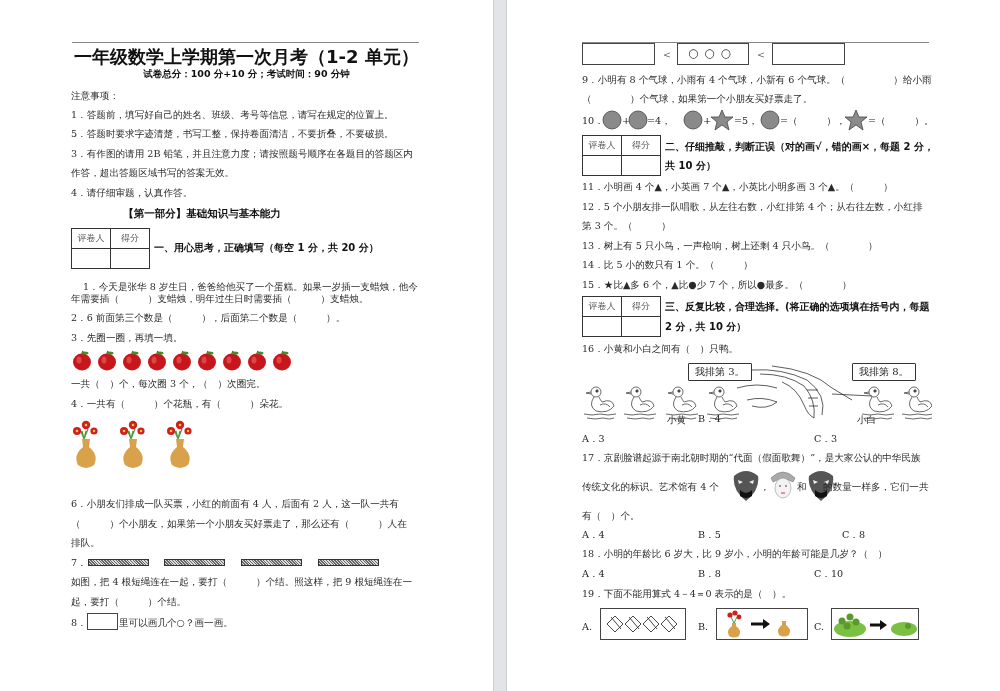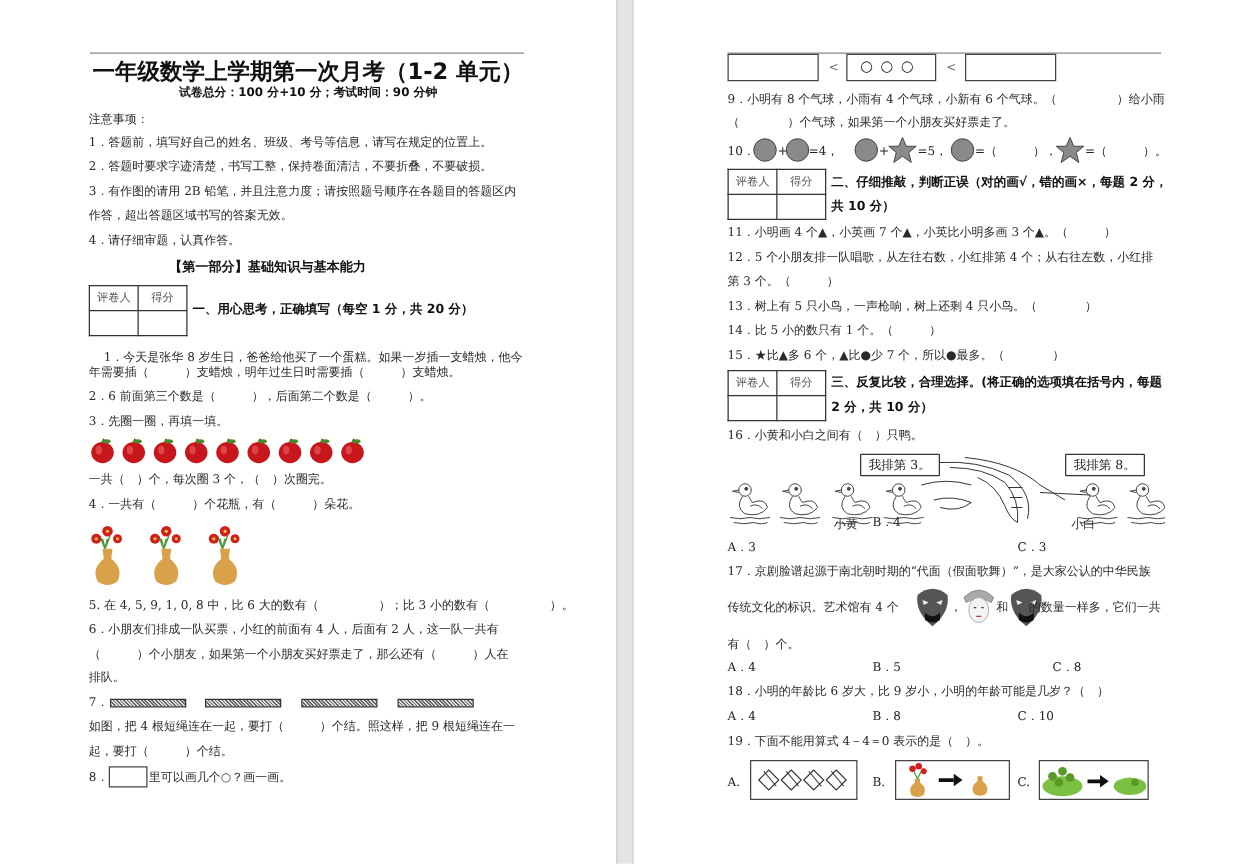--- a/index.html
+++ b/index.html
@@ -28,26 +28,26 @@
 </head>
 <body>
 
 <div class="page" id="page-left">
   <div class="hrule" style="left:72px;top:42px;width:347px;"></div>
   <div class="abs title" style="left:0;width:493px;text-align:center;top:45px;">一年级数学上学期第一次月考（1-2 单元）</div>
   <div class="abs subtitle" style="left:0;width:493px;text-align:center;top:68px;">试卷总分：100 分+10 分；考试时间：90 分钟</div>
 
   <div class="abs t" style="left:71px;top:89px;">注意事项：</div>
   <div class="abs t" style="left:71px;top:108px;">1．答题前，填写好自己的姓名、班级、考号等信息，请写在规定的位置上。</div>
-  <div class="abs t" style="left:71px;top:127px;">2．答题时要求字迹清楚，书写工整，保持卷面清洁，不要折叠，不要破损。</div>
+  <div class="abs t" style="left:71px;top:127px;">5．答题时要求字迹清楚，书写工整，保持卷面清洁，不要折叠，不要破损。</div>
   <div class="abs t" style="left:71px;top:147px;">3．有作图的请用 2B 铅笔，并且注意力度；请按照题号顺序在各题目的答题区内</div>
   <div class="abs t" style="left:71px;top:166px;">作答，超出答题区域书写的答案无效。</div>
   <div class="abs t" style="left:71px;top:186px;">4．请仔细审题，认真作答。</div>
 
-  <div class="abs subtitle" style="left:16px;width:396px;text-align:center;top:207px;font-size:10.5px;">【第一部分】基础知识与基本能力</div>
+  <div class="abs subtitle" style="left:4px;width:396px;text-align:center;top:207px;font-size:10.5px;">【第一部分】基础知识与基本能力</div>
 
   <table class="grader" style="left:71px;top:228px;">
     <tbody>
         <tr>
           <td>评卷人</td>
           <td>得分</td>
         </tr>
     <tr>
           <td></td>
           <td></td>
@@ -99,21 +99,20 @@
             <circle cx="24" cy="14" r="1.2" fill="#f5c842"></circle>
           <path d="M12 22 L20 22 L19 30 Q29 38 24 48 Q16 54 8 48 Q3 38 13 30 Z" fill="#d9a24a"></path>
         </g>
       </defs>
       <use href="#vase" x="0"></use>
         <use href="#vase" x="47"></use>
         <use href="#vase" x="94"></use>
     </svg>
   </div>
 
-  <div class="abs t" style="left:71px;top:478px;">5. 在 4, 5, 9, 1, 0, 8 中，比 6 大的数有（　　　　　）；比 3 小的数有（　　　　　）。</div>
   <div class="abs t" style="left:71px;top:497px;">6．小朋友们排成一队买票，小红的前面有 4 人，后面有 2 人，这一队一共有</div>
   <div class="abs t" style="left:71px;top:517px;">（　　　）个小朋友，如果第一个小朋友买好票走了，那么还有（　　　）人在</div>
   <div class="abs t" style="left:71px;top:536px;">排队。</div>
 
   <div class="abs t" style="left:71px;top:556px;">7．</div>
   <div class="rope" style="left:88px;top:559px;"></div>
   <div class="rope" style="left:164px;top:559px;"></div>
   <div class="rope" style="left:241px;top:559px;"></div>
   <div class="rope" style="left:318px;top:559px;"></div>
   <div class="abs t" style="left:71px;top:575px;">如图，把 4 根短绳连在一起，要打（　　　）个结。照这样，把 9 根短绳连在一</div>

